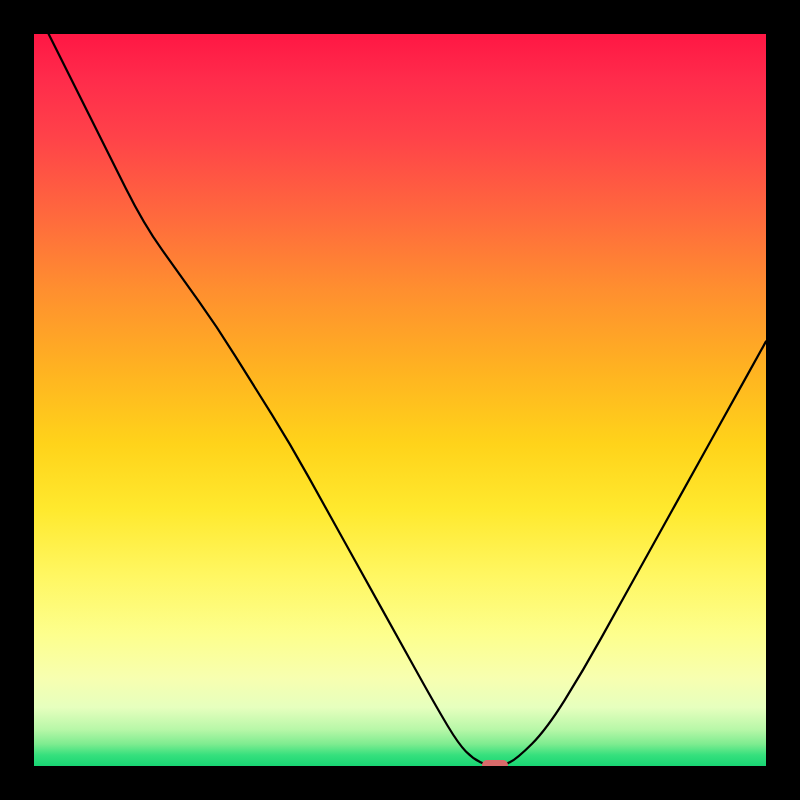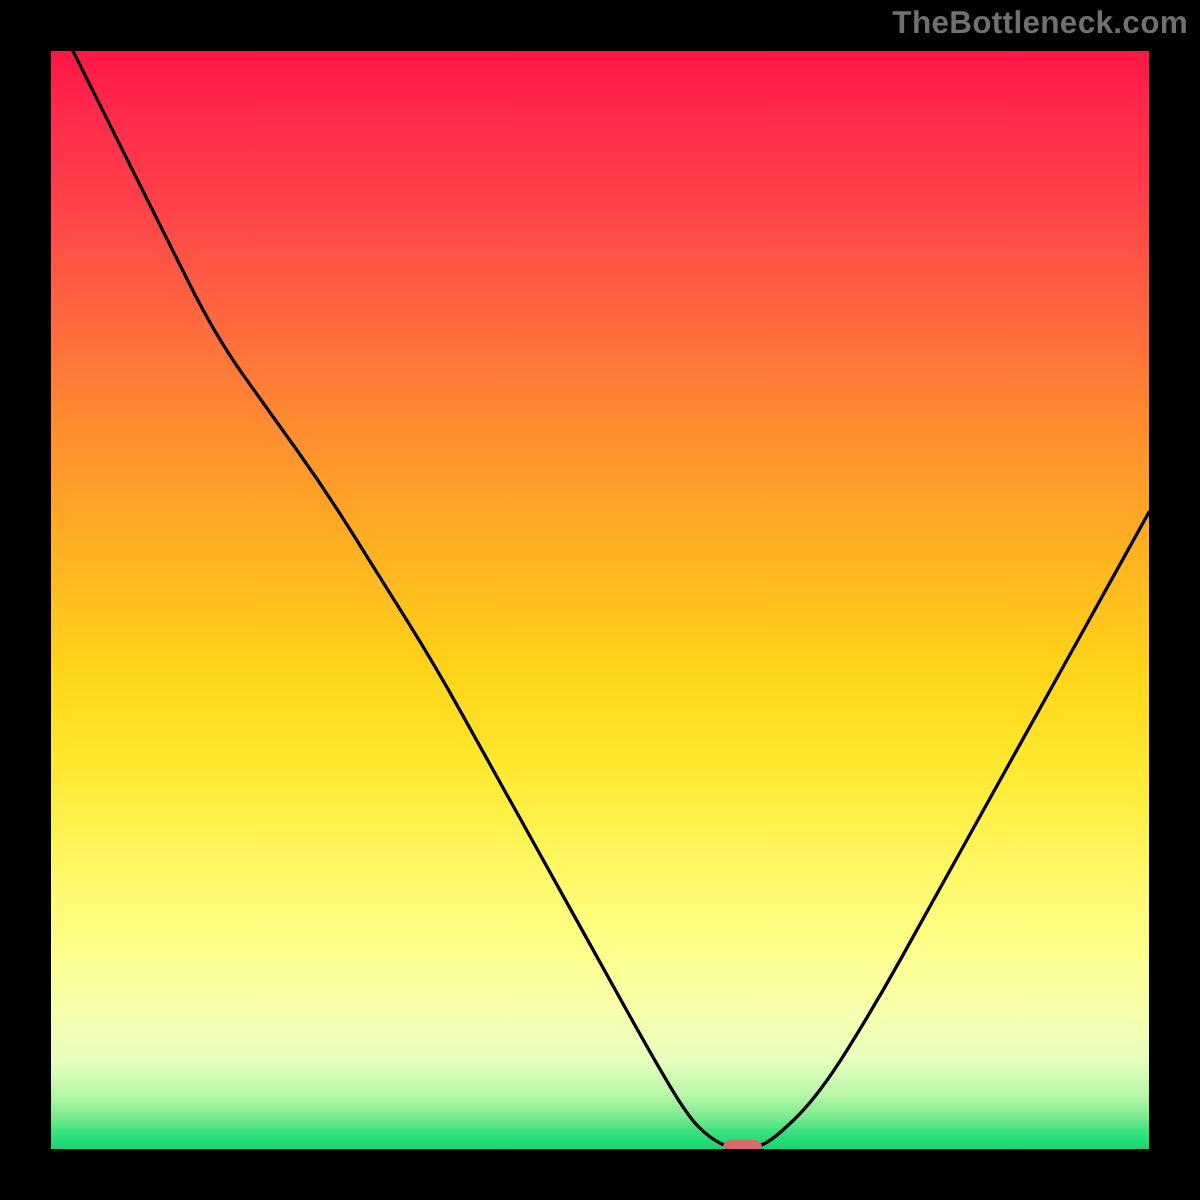--- a/index.html
+++ b/index.html
@@ -81,21 +81,20 @@
     stroke: #000;
     stroke-width: 2.2;
     stroke-linejoin: round;
     stroke-linecap: round;
   }
 </style>
 </head>
 <body>
 
 <div class="outer">
-  <div class="watermark">TheBottleneck.com</div>
 
   <div class="plot">
     <div class="gradient"></div>
     <svg class="curve" viewBox="0 0 732 732" preserveAspectRatio="none">
       <path d="M 0.0 -29.3 Q 36.6 43.9 54.9 80.5 Q 73.2 117.1 91.5 153.7 Q 109.8 190.3 128.1 215.9 Q 146.4 241.6 164.7 267.2 Q 183.0 292.8 201.3 322.1 Q 219.6 351.4 237.9 380.6 Q 256.2 409.9 274.5 442.9 Q 292.8 475.8 311.1 508.7 Q 329.4 541.7 347.7 574.6 Q 366.0 607.6 384.3 640.5 Q 402.6 673.4 413.6 691.7 Q 424.6 710.0 431.9 717.4 Q 439.2 724.7 446.5 728.3 Q 453.8 732.0 461.2 732.0 Q 468.5 732.0 475.8 728.3 Q 483.1 724.7 497.8 710.0 Q 512.4 695.4 530.7 666.1 Q 549.0 636.8 567.3 603.9 Q 585.6 571.0 603.9 538.0 Q 622.2 505.1 640.5 472.1 Q 658.8 439.2 677.1 406.3 Q 695.4 373.3 713.7 340.4 L 732.0 307.4"></path>
     </svg>
     <div class="marker" style="left: 448.16px; top: 726px;"></div>
   </div>
 </div>
 

